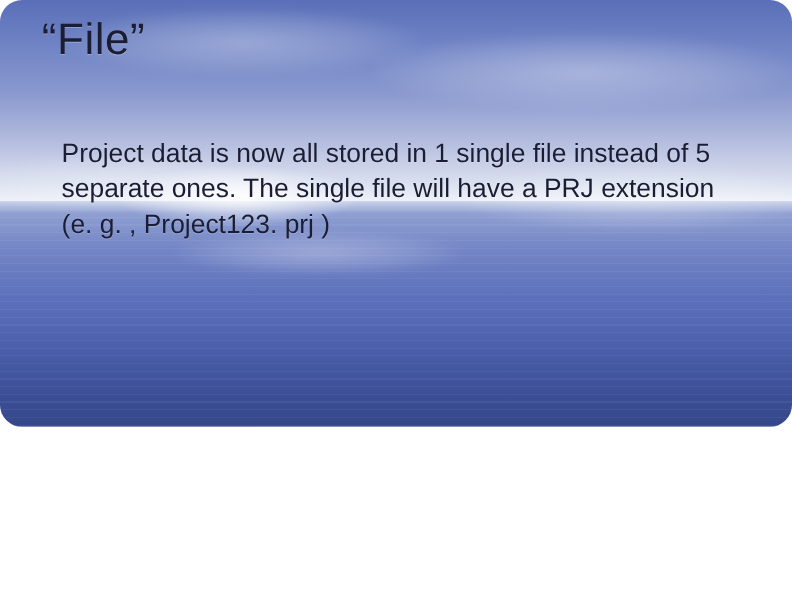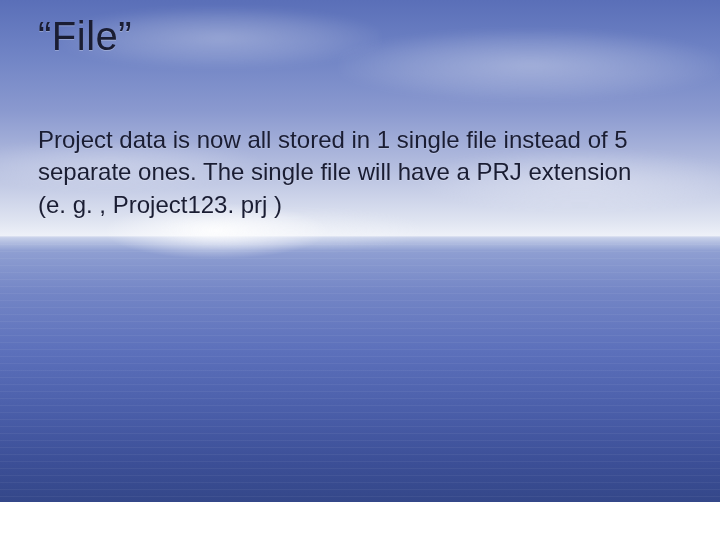--- a/index.html
+++ b/index.html
@@ -6,21 +6,21 @@
     margin: 0;
     padding: 0;
     width: 720px;
     height: 540px;
     overflow: hidden;
     font-family: Verdana, Geneva, sans-serif;
   }
   .slide {
     position: relative;
     width: 720px;
-    height: 502px;
+    height: 388px;
     background:
       
       radial-gradient(ellipse 160px 40px at 30% 46%,
         rgba(255,255,255,0.9) 0%,
         rgba(255,255,255,0.45) 35%,
         rgba(255,255,255,0) 70%),
       
       linear-gradient(to bottom,
         #5a6fb8 0%,
         #6e82c4 10%,
@@ -30,20 +30,21 @@
         #eef1f8 47%,
         
         #c9d2ea 47.2%,
         
         #8f9fd2 50%,
         #7486c6 58%,
         #5c70bb 70%,
         #4a5ea9 82%,
         #3c4f97 92%,
         #344789 100%);
+    border-radius: 20px;
   }
   
   .cloud {
     position: absolute;
     background: radial-gradient(ellipse at center,
       rgba(255,255,255,0.55) 0%,
       rgba(255,255,255,0.25) 45%,
       rgba(255,255,255,0) 75%);
     filter: blur(3px);
     pointer-events: none;
@@ -74,21 +75,21 @@
     left: 38px;
     top: 14px;
     font-size: 40px;
     font-weight: 400;
     color: #1a1d33;
     text-shadow: 0 1px 0 rgba(255,255,255,0.25);
     letter-spacing: 0.5px;
   }
   .body {
     position: absolute;
-    left: 38px;
+    left: 56px;
     top: 124px;
     width: 600px;
     font-size: 24px;
     line-height: 1.35;
     color: #1a1d33;
     text-shadow: 0 1px 0 rgba(255,255,255,0.18);
   }
   .body p {
     margin: 0 0 36px 0;
   }

